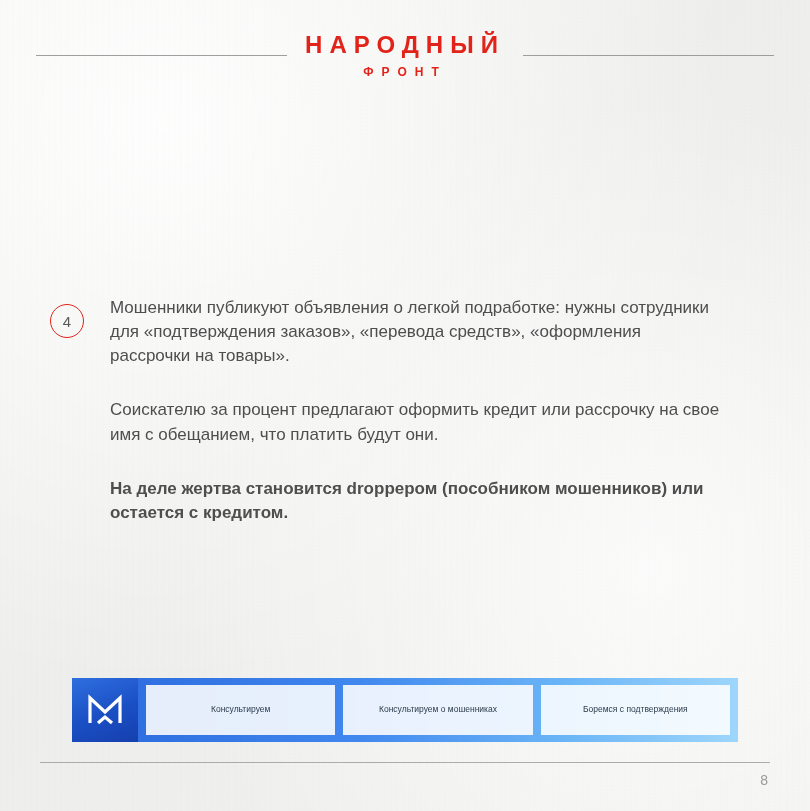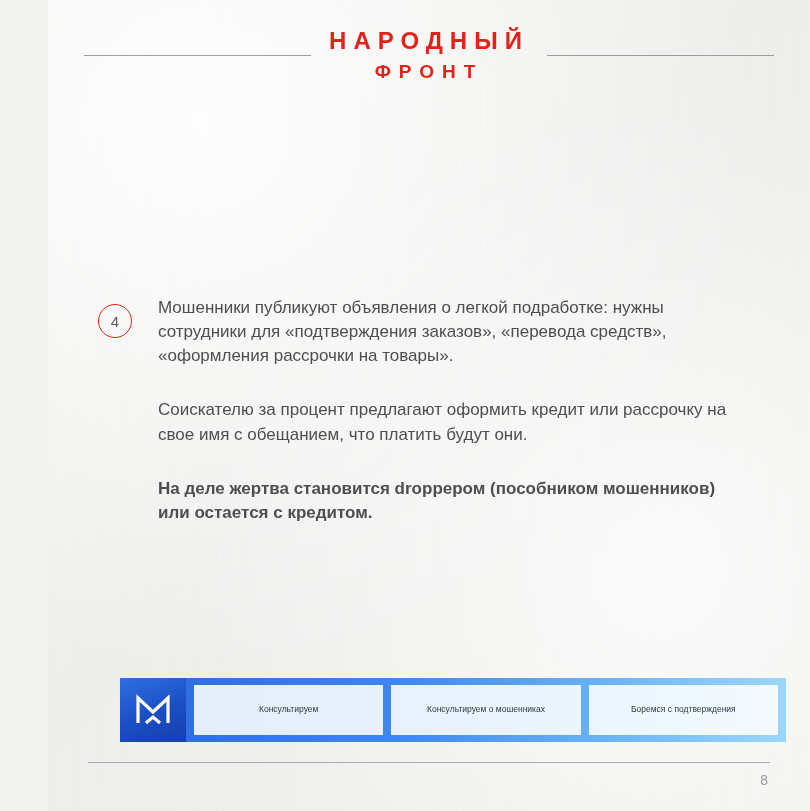--- a/index.html
+++ b/index.html
@@ -15,21 +15,20 @@
     position: relative;
     overflow: hidden;
   }
   .slide {
     position: absolute;
     inset: 0;
     background:
       radial-gradient(circle at 20% 15%, rgba(255,255,255,0.9), rgba(255,255,255,0) 60%),
       radial-gradient(circle at 80% 70%, rgba(255,255,255,0.75), rgba(255,255,255,0) 55%),
       linear-gradient(135deg, #f4f4f2 0%, #eeeeec 45%, #f1f1ef 100%);
-    margin-left: 48px;
   }
   .paper-noise {
     position: absolute;
     inset: 0;
     opacity: .5;
     background-image:
       repeating-linear-gradient(0deg, rgba(0,0,0,0.012) 0px, rgba(0,0,0,0) 2px, rgba(0,0,0,0) 4px),
       repeating-linear-gradient(90deg, rgba(0,0,0,0.012) 0px, rgba(0,0,0,0) 3px, rgba(0,0,0,0) 6px);
     pointer-events: none;
   }
@@ -59,21 +58,21 @@
   }
   .logo-line1 {
     font-size: 24px;
     font-weight: bold;
     letter-spacing: 7px;
     color: #e2231a;
     white-space: nowrap;
   }
   .logo-line2 {
     margin-top: 9px;
-    font-size: 19px;
+    font-size: 12px;
     font-weight: bold;
     letter-spacing: 8px;
     color: #e2231a;
     white-space: nowrap;
   }
 
   
   .title-wrap {
     position: absolute;
     top: 108px;

